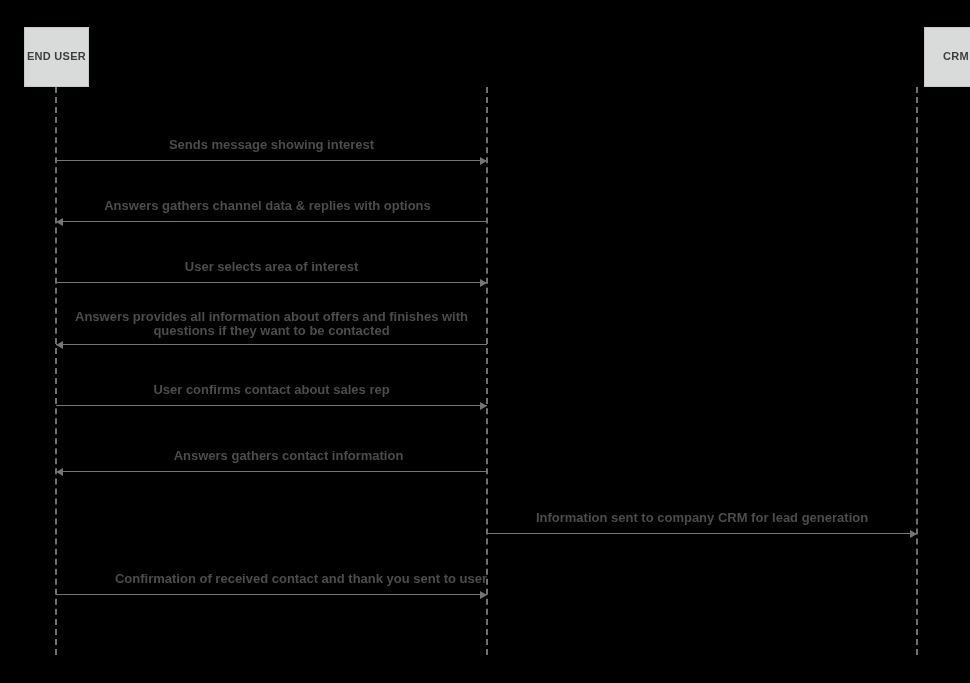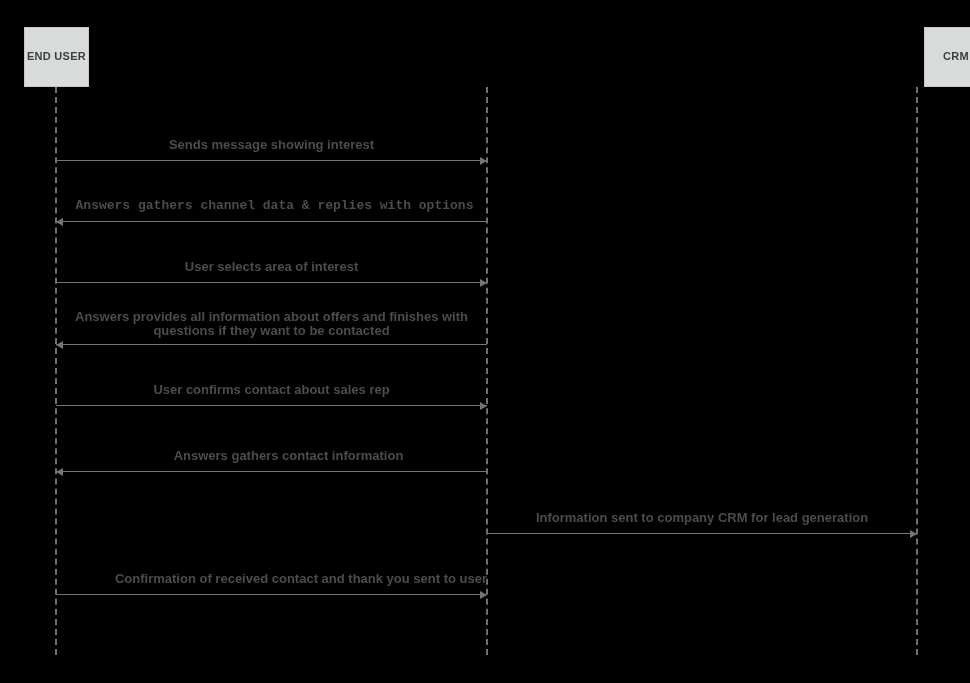--- a/index.html
+++ b/index.html
@@ -81,21 +81,21 @@
       <span class="participant-label">END USER</span>
     </div>
     <div class="participant-box" style="left: 886px; top: 27px; width: 64px; height: 60px; background: rgb(217, 219, 218); margin-left: 38px;">
       <span class="participant-label">CRM</span>
     </div>
     <div class="msg-line" style="left: 56px; top: 160px; width: 431px; border-top-color: rgb(115, 118, 117);"></div>
     <div class="arrowhead right" style="top: 156.5px; left: 480px;"></div>
     <div class="msg-label" style="left: 56px; top: 138px; width: 431px; color: rgb(74, 77, 76);">Sends message showing interest</div>
     <div class="msg-line" style="left: 56px; top: 221px; width: 431px; border-top-color: rgb(115, 118, 117);"></div>
     <div class="arrowhead left" style="top: 217.5px; left: 56px;"></div>
-    <div class="msg-label" style="left: 59px; top: 199px; width: 431px; color: rgb(74, 77, 76); font-family: Liberation Mono, monospace;">Answers gathers channel data &amp; replies with options</div>
+    <div class="msg-label" style="left: 52px; top: 199px; width: 431px; color: rgb(74, 77, 76);">Answers gathers channel data &amp; replies with options</div>
     <div class="msg-line" style="left: 56px; top: 282px; width: 431px; border-top-color: rgb(115, 118, 117);"></div>
     <div class="arrowhead right" style="top: 278.5px; left: 480px;"></div>
     <div class="msg-label" style="left: 56px; top: 260px; width: 431px; color: rgb(74, 77, 76);">User selects area of interest</div>
     <div class="msg-line" style="left: 56px; top: 344px; width: 431px; border-top-color: rgb(115, 118, 117);"></div>
     <div class="arrowhead left" style="top: 340.5px; left: 56px;"></div>
     <div class="msg-label" style="left: 56px; top: 310px; width: 431px; color: rgb(74, 77, 76);">Answers provides all information about offers and finishes with
 questions if they want to be contacted</div>
     <div class="msg-line" style="left: 56px; top: 405px; width: 431px; border-top-color: rgb(115, 118, 117);"></div>
     <div class="arrowhead right" style="top: 401.5px; left: 480px;"></div>
     <div class="msg-label" style="left: 56px; top: 383px; width: 431px; color: rgb(74, 77, 76);">User confirms contact about sales rep</div>

